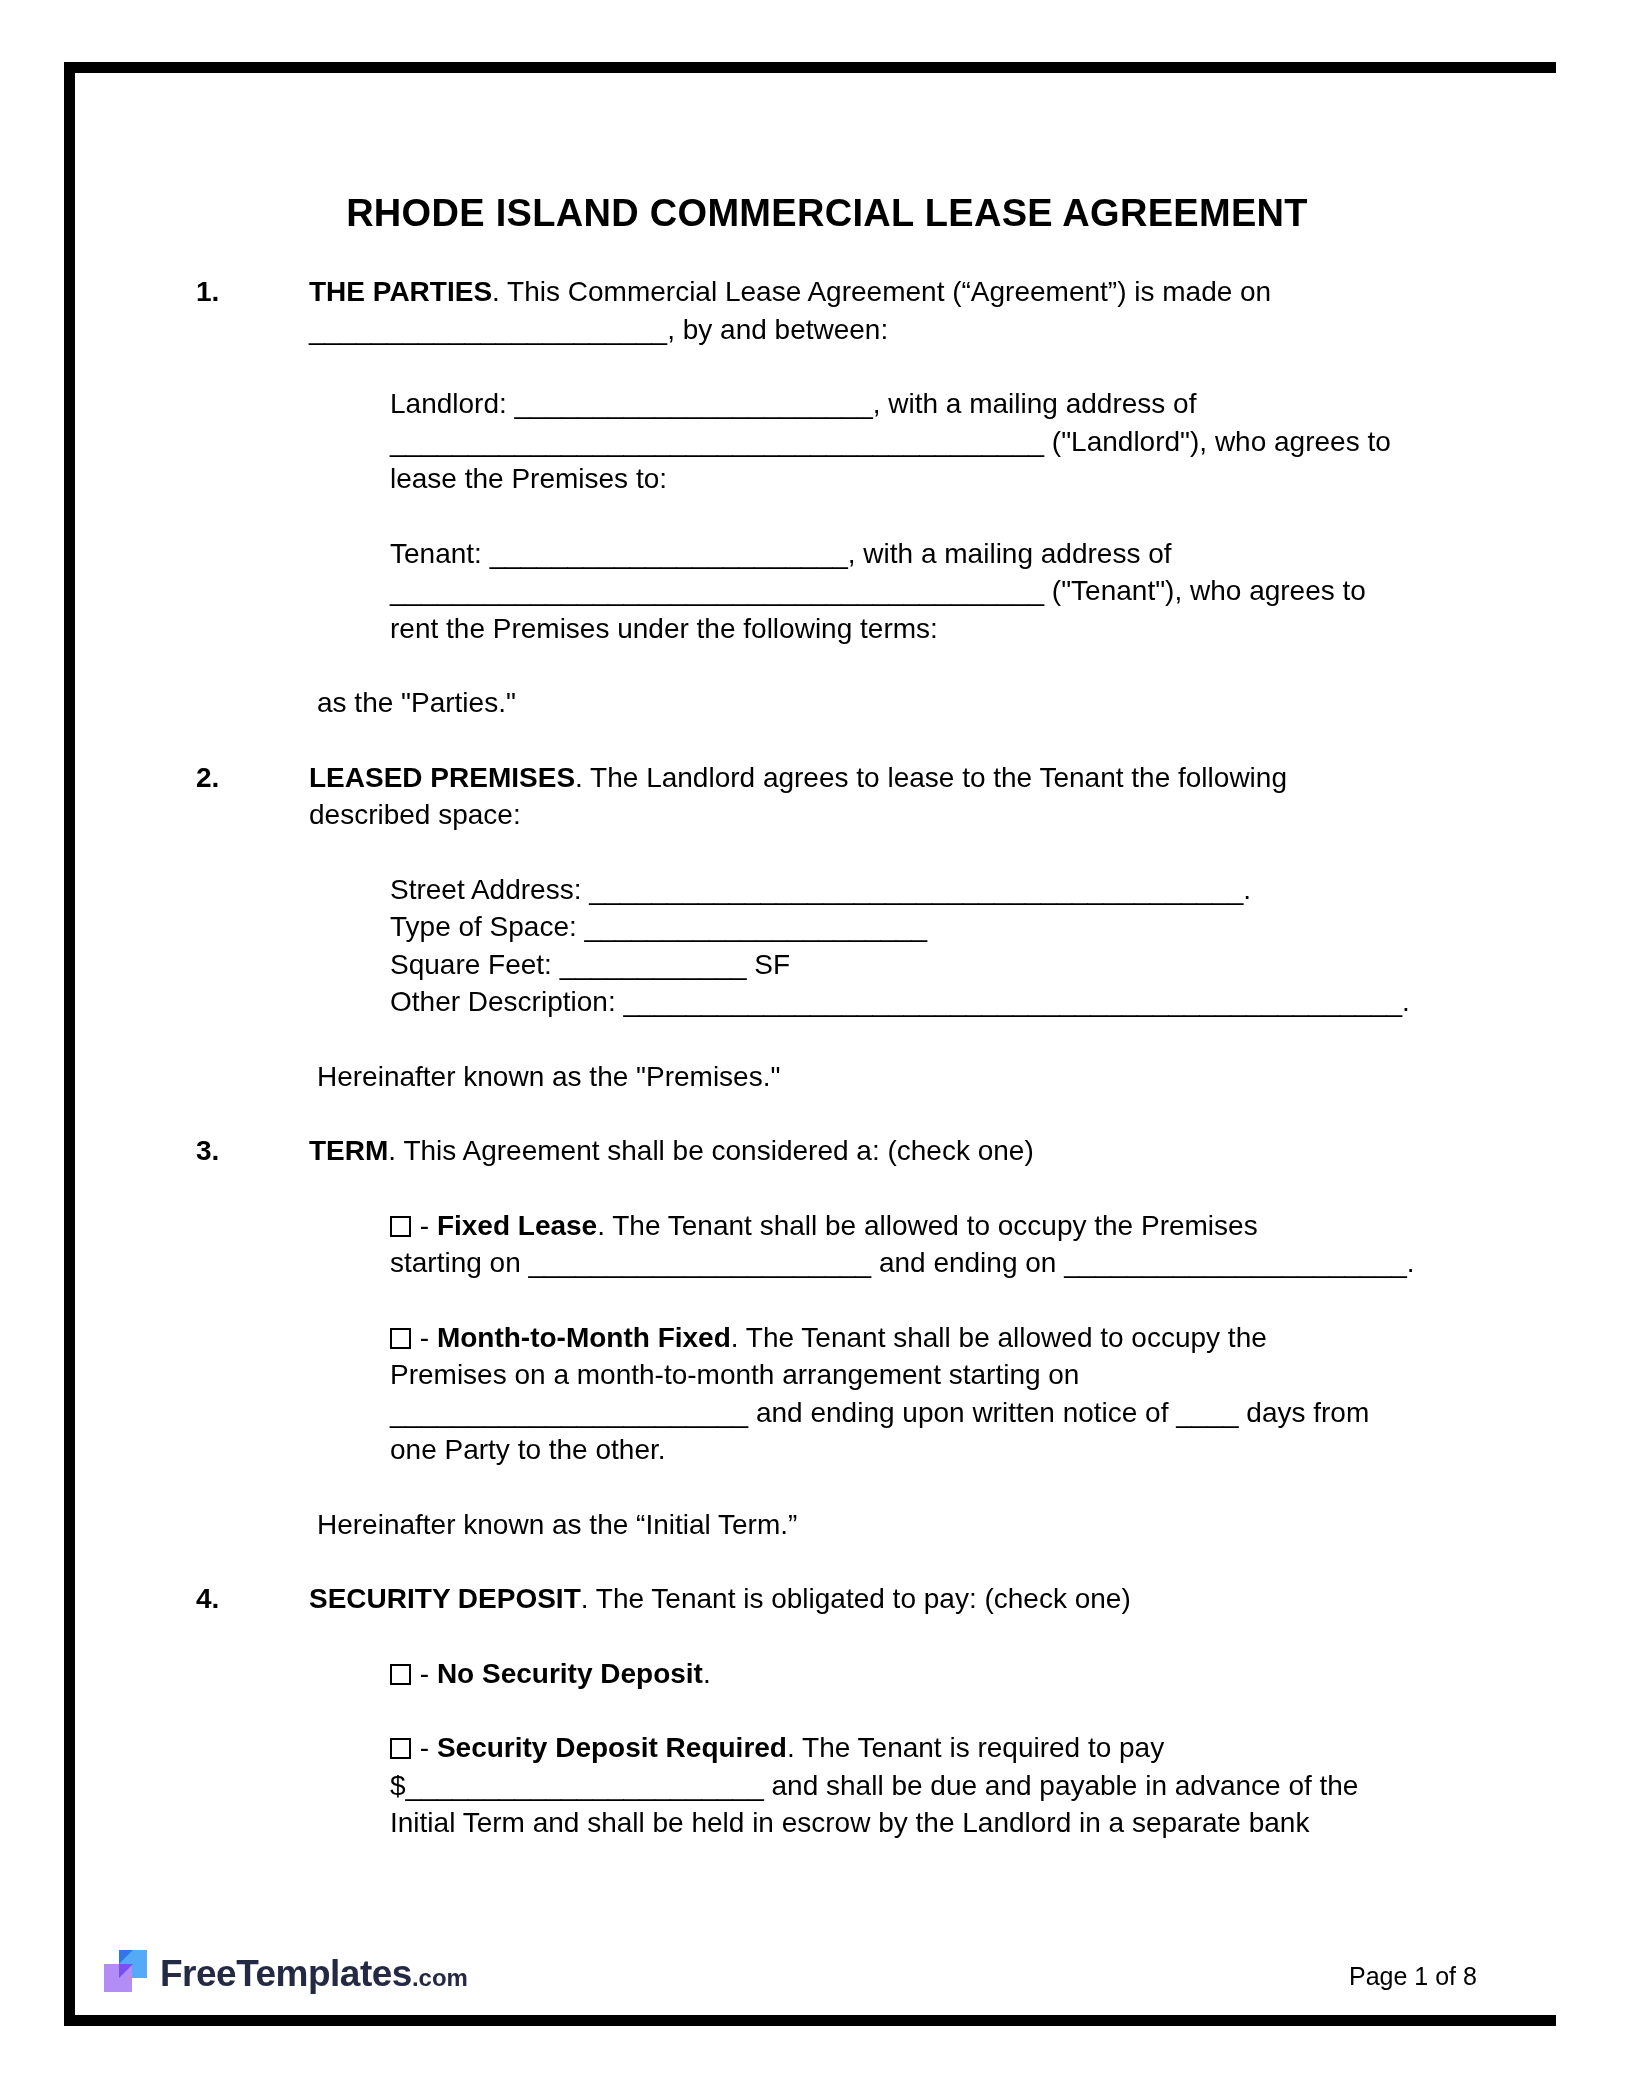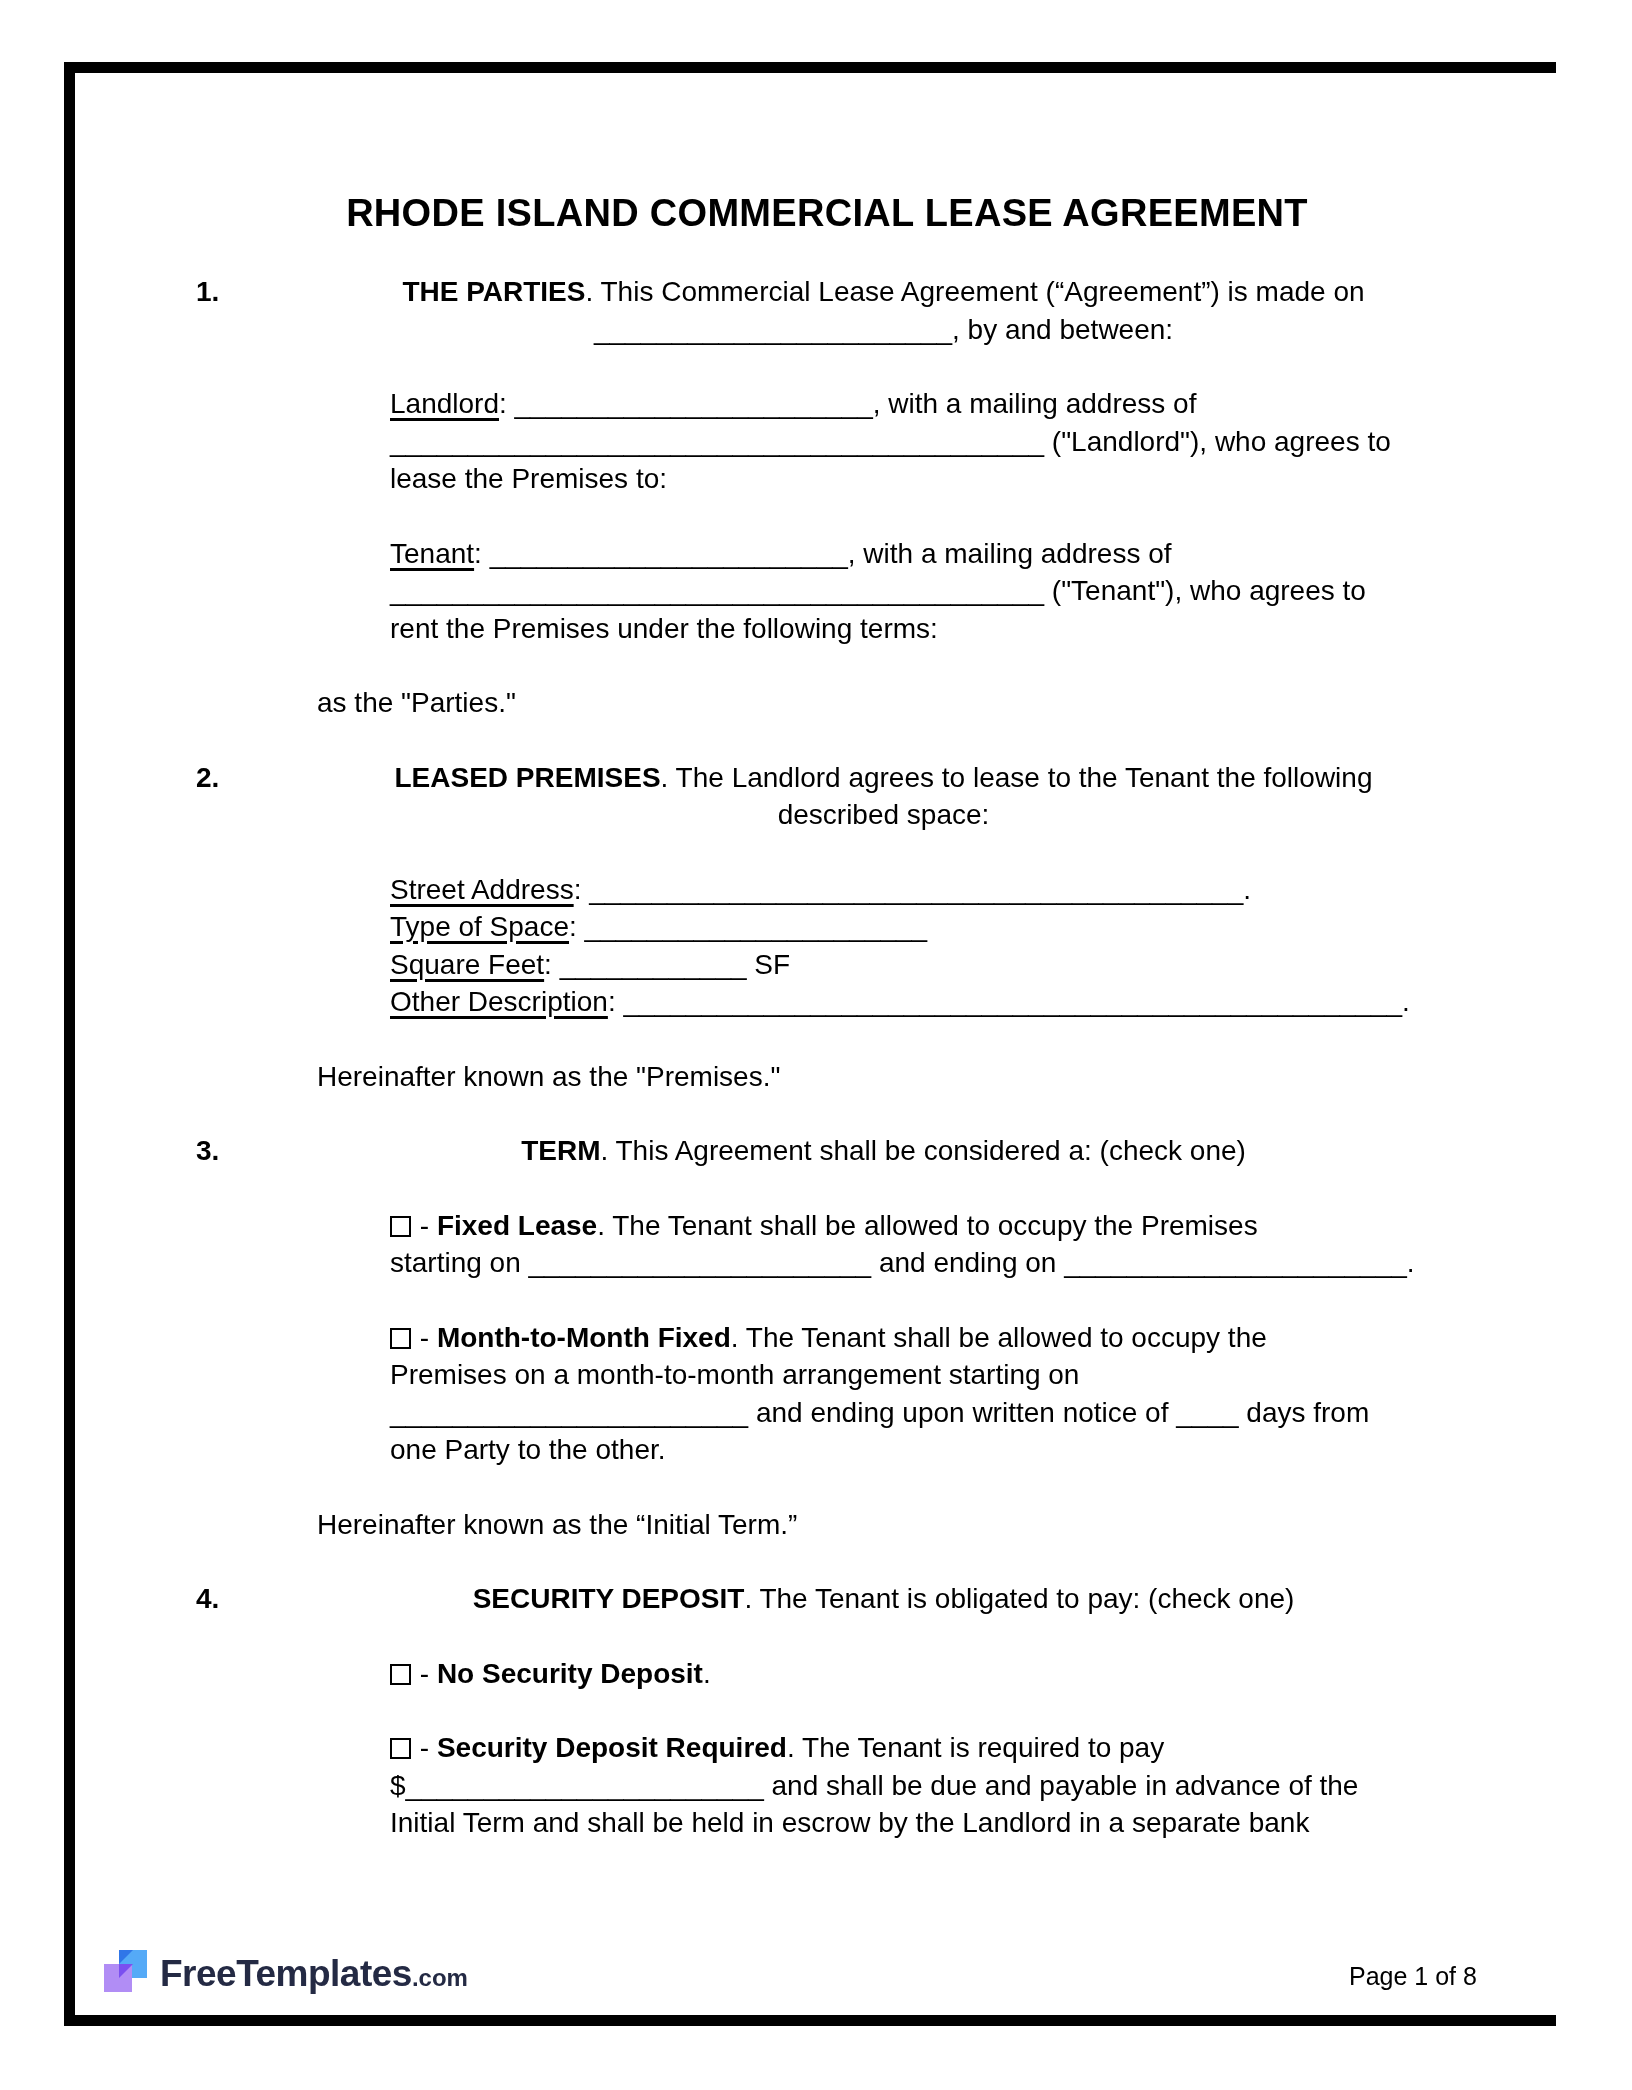--- a/index.html
+++ b/index.html
@@ -12,27 +12,26 @@
     position:absolute; left:64px; top:62px; width:1506px; height:1964px;
     border:11px solid #000; box-sizing:border-box;
   }
   .content { position:absolute; left:196px; top:190px; width:1262px; }
   .doc-title {
     text-align:center; font-size:38px; font-weight:bold; line-height:46px;
     margin:0; letter-spacing:0.3px;
   }
   .row { position:relative; margin-top:37px; }
   .num { position:absolute; left:0; top:0; font-weight:bold; }
-  .bd  { margin-left:113px;text-align:center; }
+  .bd  { margin-left:113px; }
   .ind { margin-left:194px; }
   .plain { margin-left:121px; }
   .ln { display:block; white-space:nowrap; }
   .b { font-weight:bold; }
   .ul {
-    text-decoration:underline;
     text-decoration-thickness:2.5px;
     text-underline-offset:5px;
   }
   .cbx {
     display:inline-block; width:17px; height:17px; border:2.5px solid #000;
     vertical-align:-2px; margin-right:1px; background:#fff;
   }
   .logo { position:absolute; left:103px; top:1948px; height:54px; white-space:nowrap; }
   .logo svg { vertical-align:-8px; }
   .brandtext { margin-left:11px; }

